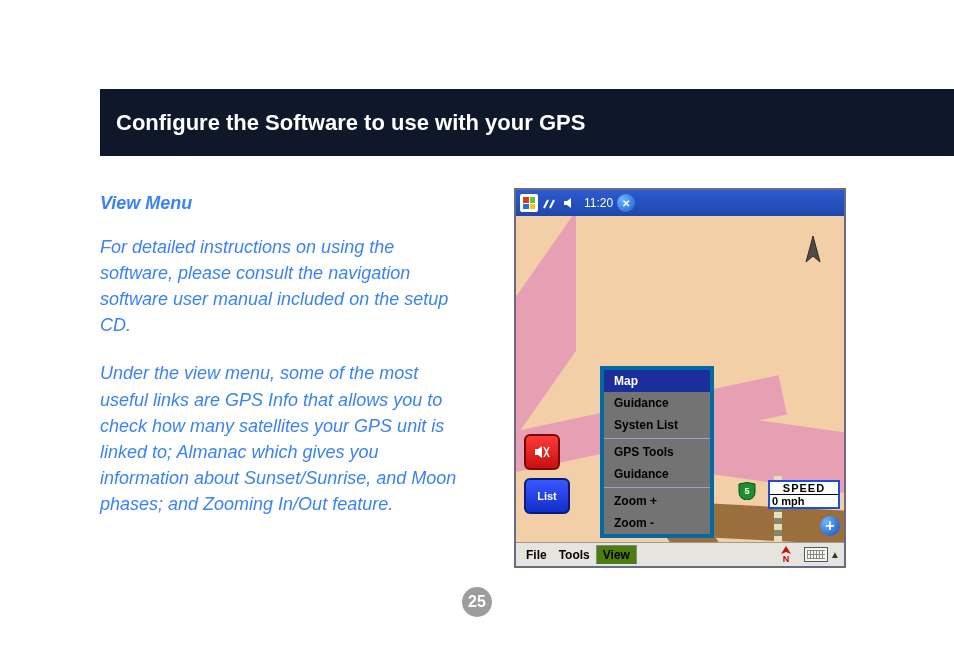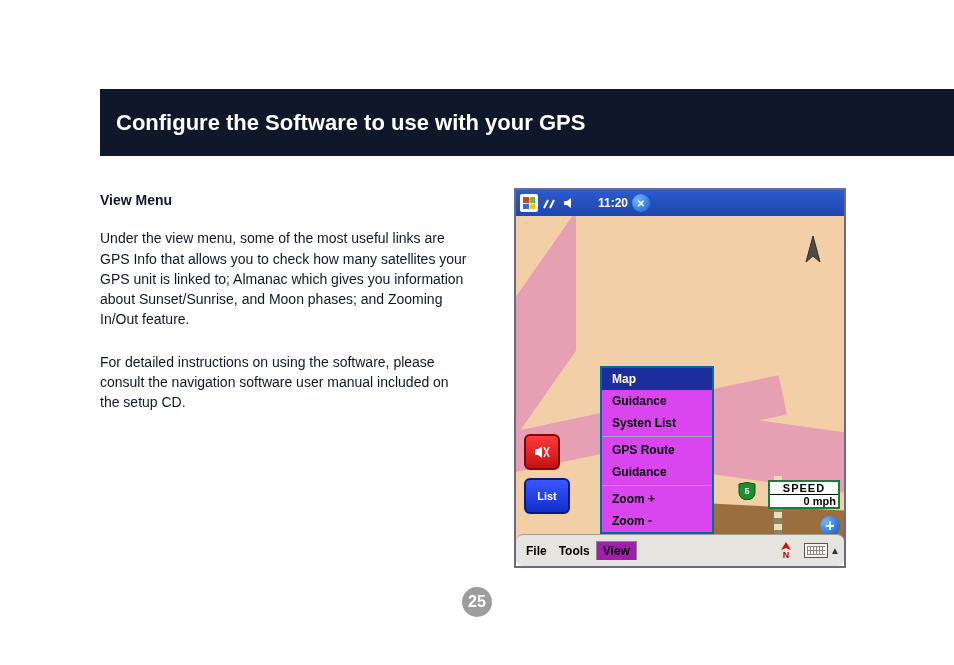--- a/index.html
+++ b/index.html
@@ -1,36 +1,36 @@
 <!DOCTYPE html>
 <html><head>
 <meta charset="utf-8">
 <style>
   * { margin: 0; padding: 0; box-sizing: border-box; }
   body { width: 954px; height: 665px; background: #fff; font-family: Arial, Helvetica, sans-serif; position: relative; }
 
   .header-bar { position: absolute; left: 100px; top: 89px; width: 912px; height: 67px; background: #0f172a; display: flex; align-items: center; padding-left: 16px; }
   .header-title { color: #fff; font-size: 22px; font-weight: bold; }
 
-  .body-text { position: absolute; left: 100px; top: 190px; width: 370px; color: #0f172a; font-size: 14px; line-height: 1.45; }
+  .body-text { position: absolute; left: 100px; top: 190px; width: 370px; color: #3b82f6; font-size: 18px; line-height: 1.45; font-style: italic; }
   .subhead { font-weight: bold; margin-bottom: 18px; }
   .para { margin-bottom: 22px; }
 
   .page-num { position: absolute; left: 462px; top: 587px; width: 30px; height: 30px; border-radius: 50%; background: #9d9d9d; color: #fff; font-weight: bold; font-size: 16px; display: flex; align-items: center; justify-content: center; }
 
   .device { position: absolute; left: 514px; top: 188px; width: 332px; height: 380px; border: 2px solid #6a6a88; background: #fff; font-family: Tahoma, Arial, sans-serif; }
 
   .titlebar { height: 26px; background: linear-gradient(#2b5bce,#1f47ad); display: flex; align-items: center; padding: 0 4px; color: #fff; font-size: 12px; font-weight: bold; }
   .start-flag { width: 18px; height: 18px; background: #fff; border-radius: 2px; display: flex; align-items: center; justify-content: center; margin-right: 4px; }
   .flag-grid { width: 12px; height: 12px; display: grid; grid-template-columns: 1fr 1fr; grid-template-rows: 1fr 1fr; gap: 1px; }
   .fr { background:#d83c1b;} .fg{background:#6fbf3a;} .fb{background:#2a6fd8;} .fy{background:#f0c419;}
   .tb-title { flex: 1; white-space: nowrap; overflow: hidden; }
   .tb-icons { display: flex; gap: 6px; align-items: center; }
   .tb-ico { width: 14px; height: 14px; display:flex;align-items:center;justify-content:center; }
-  .tb-time { font-size: 12px; font-weight: bold; margin-left:16px; }
+  .tb-time { font-size: 12px; font-weight: normal; margin-left:2px; }
   .tb-close { width: 18px; height: 18px; border-radius: 50%; background: radial-gradient(circle at 30% 30%, #6fb4ff, #1a5fcf); display:flex;align-items:center;justify-content:center; margin-left:4px; }
   .tb-close::before { content:"✕"; color:#fff; font-size:10px; font-weight:bold; }
 
   .map-area { position: relative; width: 100%; height: 332px; background: #f3cfa8; overflow: hidden; }
 
   .road1 { position:absolute; background:#e69fb3; }
   .rA { left:-20px; top:52px; width:80px; height:140px; transform: skewY(-55deg); }
   .rB { left:-30px; top:190px; width:300px; height:40px; transform: rotate(-12deg); }
   .rC { left:160px; top:214px; width:300px; height:60px; transform: rotate(8deg); background:#e69fb3; }
 
@@ -41,51 +41,51 @@
   .v-stripe { position:absolute; left:258px; top:260px; width:8px; height:90px; background:repeating-linear-gradient(180deg,#e7dfb5 0 6px,#8a846b 6px 12px); }
 
   .north-arrow { position:absolute; top:20px; right:22px; }
   .north-arrow svg { width:18px; height:30px; }
 
   .sound-btn { position:absolute; left:8px; top:218px; width:36px; height:36px; background: linear-gradient(#ff3a3a,#c81010); border:2px solid #7a0808; border-radius:6px; display:flex;align-items:center;justify-content:center; color:#fff; }
   .menu-btn  { position:absolute; left:8px; top:262px; width:46px; height:36px; background: linear-gradient(#3a56ff,#102fc8); border:2px solid #081b7a; border-radius:6px; display:flex;align-items:center;justify-content:center; color:#fff; font-size:11px; font-weight:bold; }
 
   .shield { position:absolute; right:88px; top:266px; width:18px; height:18px; }
 
-  .speed-box { position:absolute; right:4px; top:264px; width:72px; border:2px solid #15803d; background:#fff; font-size:11px; font-weight:bold; text-align:center; }
+  .speed-box { position:absolute; right:4px; top:264px; width:72px; border:2px solid #1d4ed8; background:#fff; font-size:11px; font-weight:bold; text-align:center; }
   .speed-lbl { border-bottom:1px solid #000; padding:0 2px; letter-spacing:1px; }
-  .speed-val { padding:0 2px; text-align:right;margin-left:12px; }
+  .speed-val { padding:0 2px; text-align:left; }
 
   .zoom-plus { position:absolute; right:4px; top:300px; width:20px; height:20px; border-radius:50%; background:radial-gradient(circle at 30% 30%,#6fb4ff,#0a4fbf); color:#fff; display:flex;align-items:center;justify-content:center; font-weight:bold; }
 
-  .view-menu { position:absolute; left:84px; top:150px; width:114px; background:#d946ef; border:2px solid #0369a1; font-size:12px; font-weight:bold; color:#000; }
+  .view-menu { position:absolute; left:84px; top:150px; width:114px; background:#737373; border:4px solid #0369a1; font-size:12px; font-weight:bold; color:#000; }
   .vm-item { padding:4px 10px; }
   .vm-sel { background:#1c2e9c; color:#fff; }
   .vm-div { height:0; border-top:1px solid #9fa3c0; margin:2px 0; }
 
-  .bottombar { position:absolute; left:0; right:0; bottom:0; height:32px; background:#e6e4df; border-top:1px solid #a09c94; display:flex; align-items:center; font-size:12px; padding:0 4px;border-radius:7px; }
+  .bottombar { position:absolute; left:0; right:0; bottom:0; height:24px; background:#e6e4df; border-top:1px solid #a09c94; display:flex; align-items:center; font-size:12px; padding:0 4px; }
   .bb-item { padding:0 6px; font-weight:bold; }
-  .bb-sel { background:#a21caf; border:1px solid #888; border-bottom:none; height:19px; display:flex; align-items:center; }
+  .bb-sel { background:#4d7c0f; border:1px solid #888; border-bottom:none; height:19px; display:flex; align-items:center; }
   .bb-spacer { flex:1; }
   .bb-compass { width:28px; display:flex; flex-direction:column; align-items:center; font-size:9px; font-weight:bold; color:#b00; }
   .bb-kbd { width:24px; height:15px; border:1px solid #555; background:#f6f5f0; margin-left:4px; position:relative; }
   .bb-kbd::before { content:""; position:absolute; inset:2px; background:repeating-linear-gradient(90deg,#888 0 1px,transparent 1px 3px),repeating-linear-gradient(0deg,#888 0 1px,transparent 1px 4px); }
   .bb-up { margin-left:2px; font-size:10px; color:#333; }
 </style>
 </head>
 <body>
 
 <div class="header-bar">
   <div class="header-title">Configure the Software to use with your GPS</div>
 </div>
 
 <div class="body-text">
   <div class="subhead">View Menu</div>
+  <div class="para">For detailed instructions on using the software, please consult the navigation software user manual included on the setup CD.</div>
   <div class="para">Under the view menu, some of the most useful links are GPS Info that allows you to check how many satellites your GPS unit is linked to; Almanac which gives you information about Sunset/Sunrise, and Moon phases; and Zooming In/Out feature.</div>
-  <div class="para">For detailed instructions on using the software, please consult the navigation software user manual included on the setup CD.</div>
 </div>
 
 <div class="page-num">25</div>
 
 <div class="device">
 
   <div class="titlebar">
     <div class="start-flag">
       <div class="flag-grid">
         <div class="fr"></div>
@@ -144,21 +144,21 @@
       <div class="speed-val">0 mph</div>
     </div>
 
     <div class="zoom-plus">+</div>
 
     <div class="view-menu">
       <div class="vm-item vm-sel">Map</div>
       <div class="vm-item">Guidance</div>
       <div class="vm-item">Systen List</div>
       <div class="vm-div"></div>
-      <div class="vm-item">GPS Route</div>
+      <div class="vm-item">GPS Tools</div>
       <div class="vm-item">Guidance</div>
       <div class="vm-div"></div>
       <div class="vm-item">Zoom +</div>
       <div class="vm-item">Zoom -</div>
     </div>
 
   </div>
 
   <div class="bottombar">
     <div class="bb-item">File</div>

